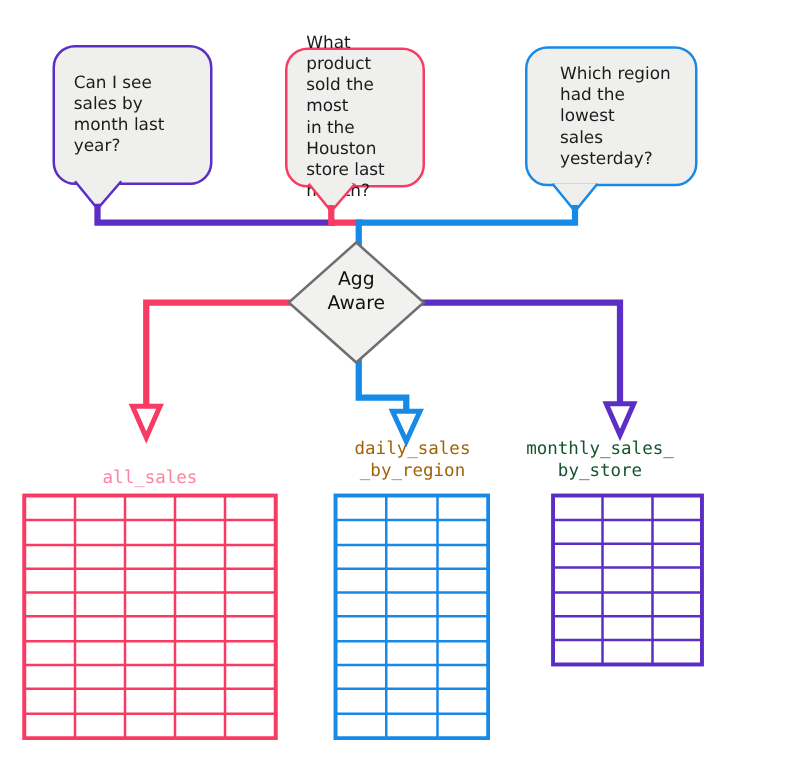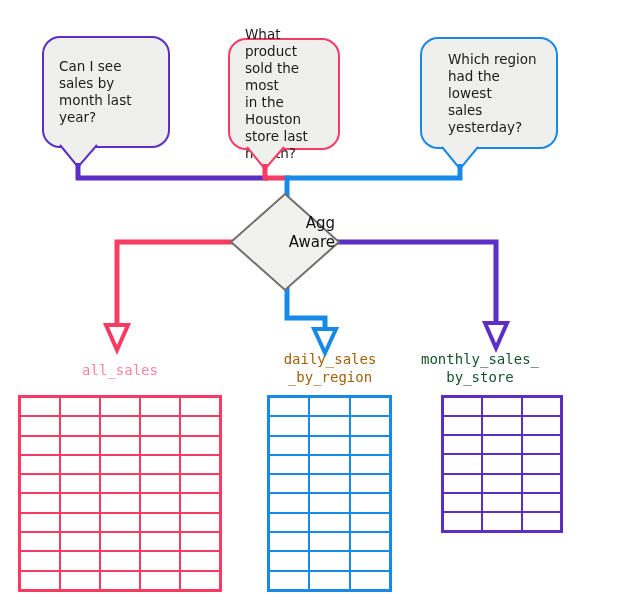--- a/index.html
+++ b/index.html
@@ -20,30 +20,30 @@
   .b2{left:228px;top:38px;width:112px;height:112px;border-color:#F73B62;}
   .b3{left:420px;top:37px;width:138px;height:112px;border-color:#1789E6;padding-left:26px;}
   
   .overlay{
     position:absolute;left:0;top:0;width:634px;height:610px;
     z-index:2;pointer-events:none;
   }
   
   .diamond-label{
     position:absolute;left:235px;top:214px;width:100px;z-index:3;
-    text-align:right;font-size:15px;line-height:19px;color:#111;
+    text-align:center;font-size:15px;line-height:19px;color:#111;
     white-space:pre-line;
   }
   
   .tlabel{
     position:absolute;font-family:"DejaVu Sans Mono",monospace;
     font-size:14px;line-height:18px;text-align:center;white-space:pre-line;
     z-index:3;
   }
-  .l1{left:18px;top:361px;width:204px;color:#F9849E;}
+  .l1{left:18px;top:373px;width:204px;color:#F9849E;}
   .l2{left:264px;top:350px;width:132px;color:#a16207;}
   .l3{left:414px;top:350px;width:132px;color:#14532d;}
   
   .dtable{
     position:absolute;display:grid;gap:2px;border:3px solid;
     box-sizing:border-box;grid-auto-rows:1fr;z-index:3;
   }
   .t1{left:18px;top:395px;width:204px;height:197px;border-color:#F73B62;background:#F73B62;}
   .t2{left:267px;top:395px;width:125px;height:197px;border-color:#1789E6;background:#1789E6;}
   .t3{left:441px;top:395px;width:122px;height:138px;border-color:#5B2EC6;background:#5B2EC6;}

